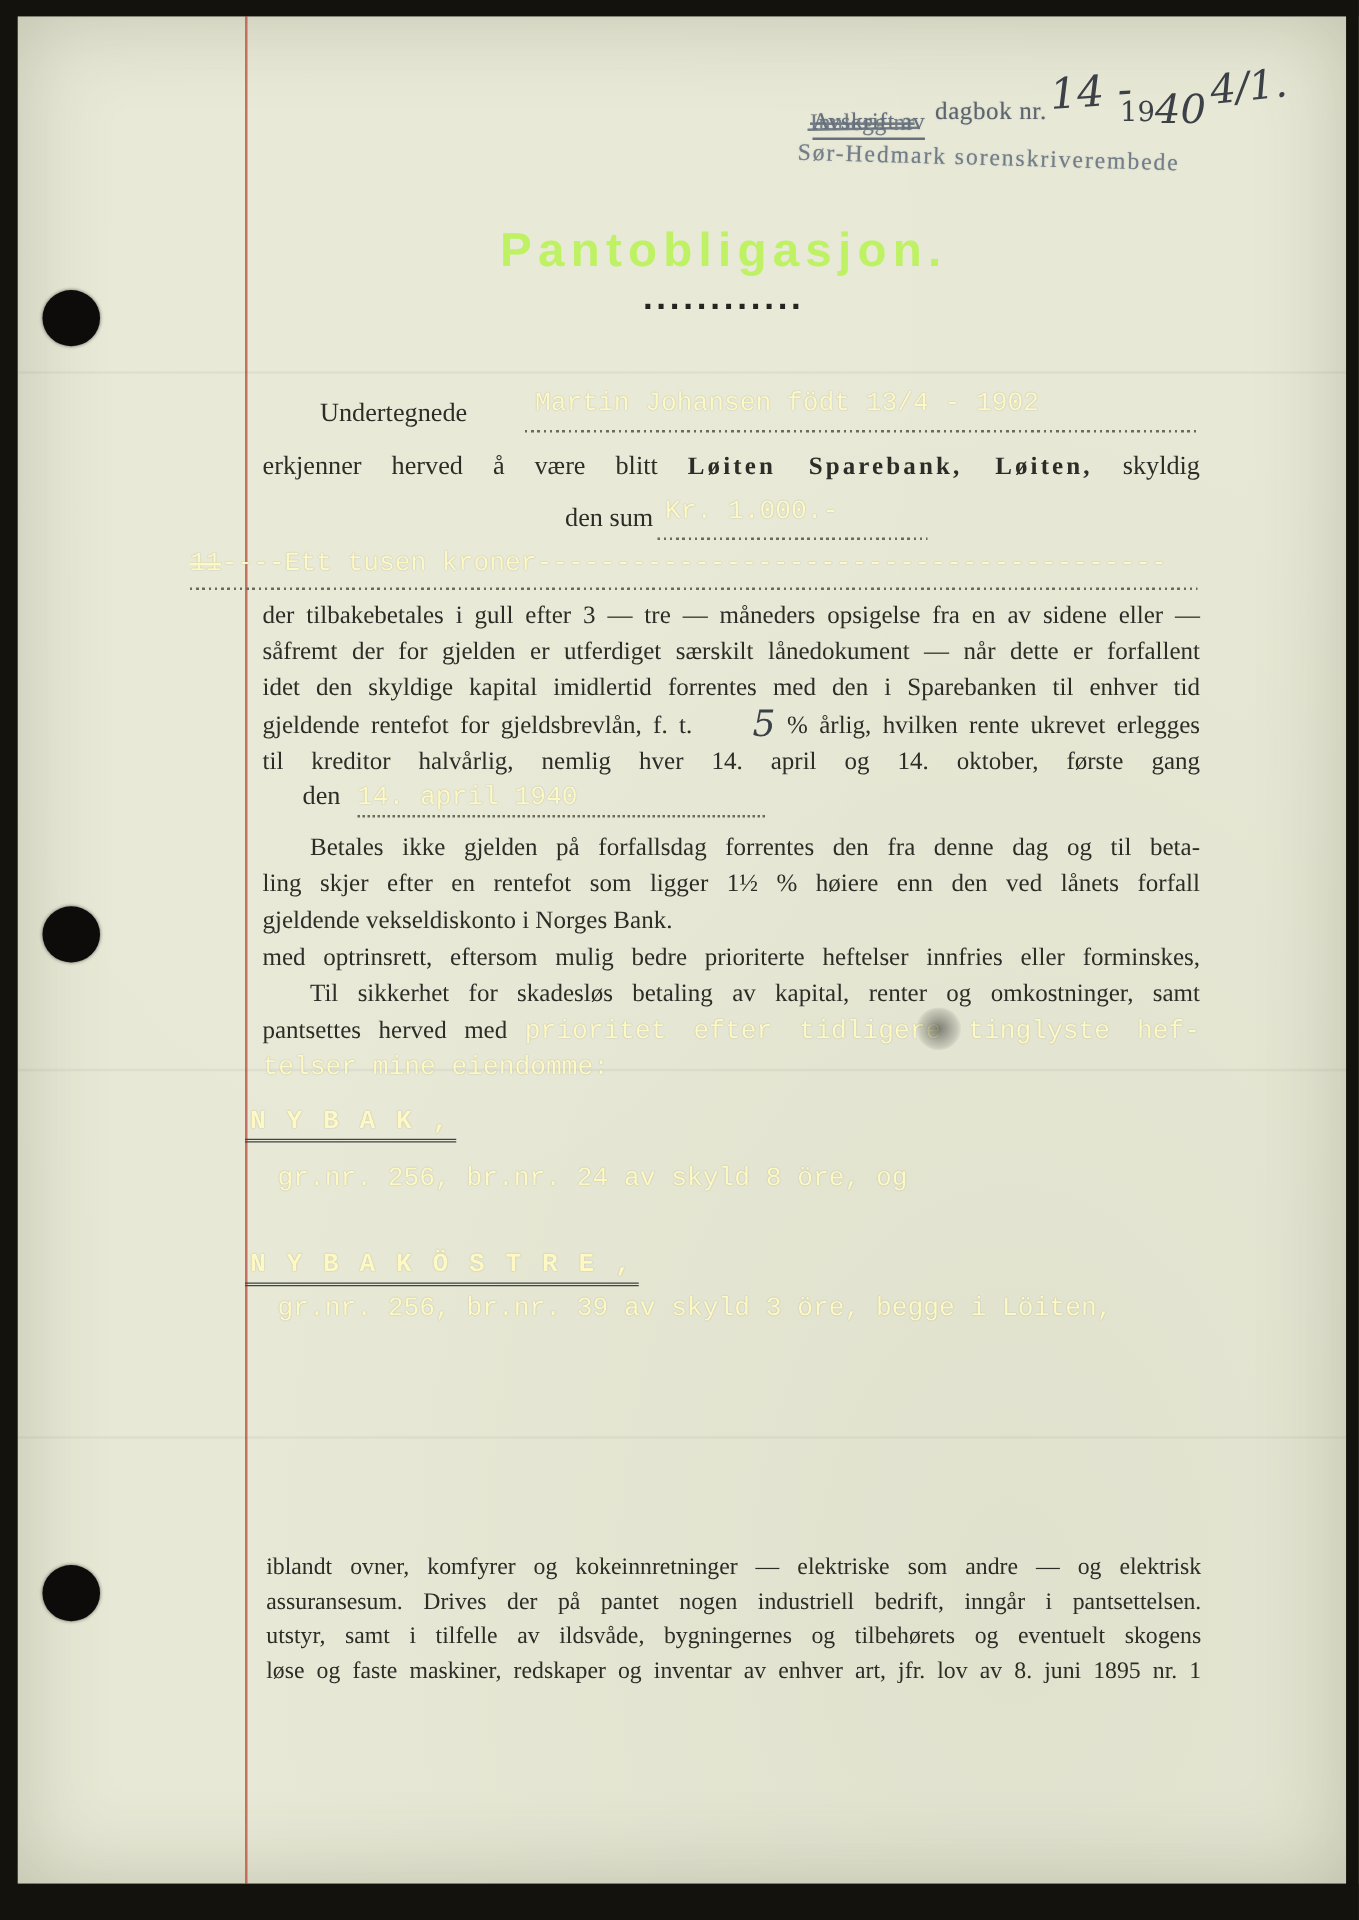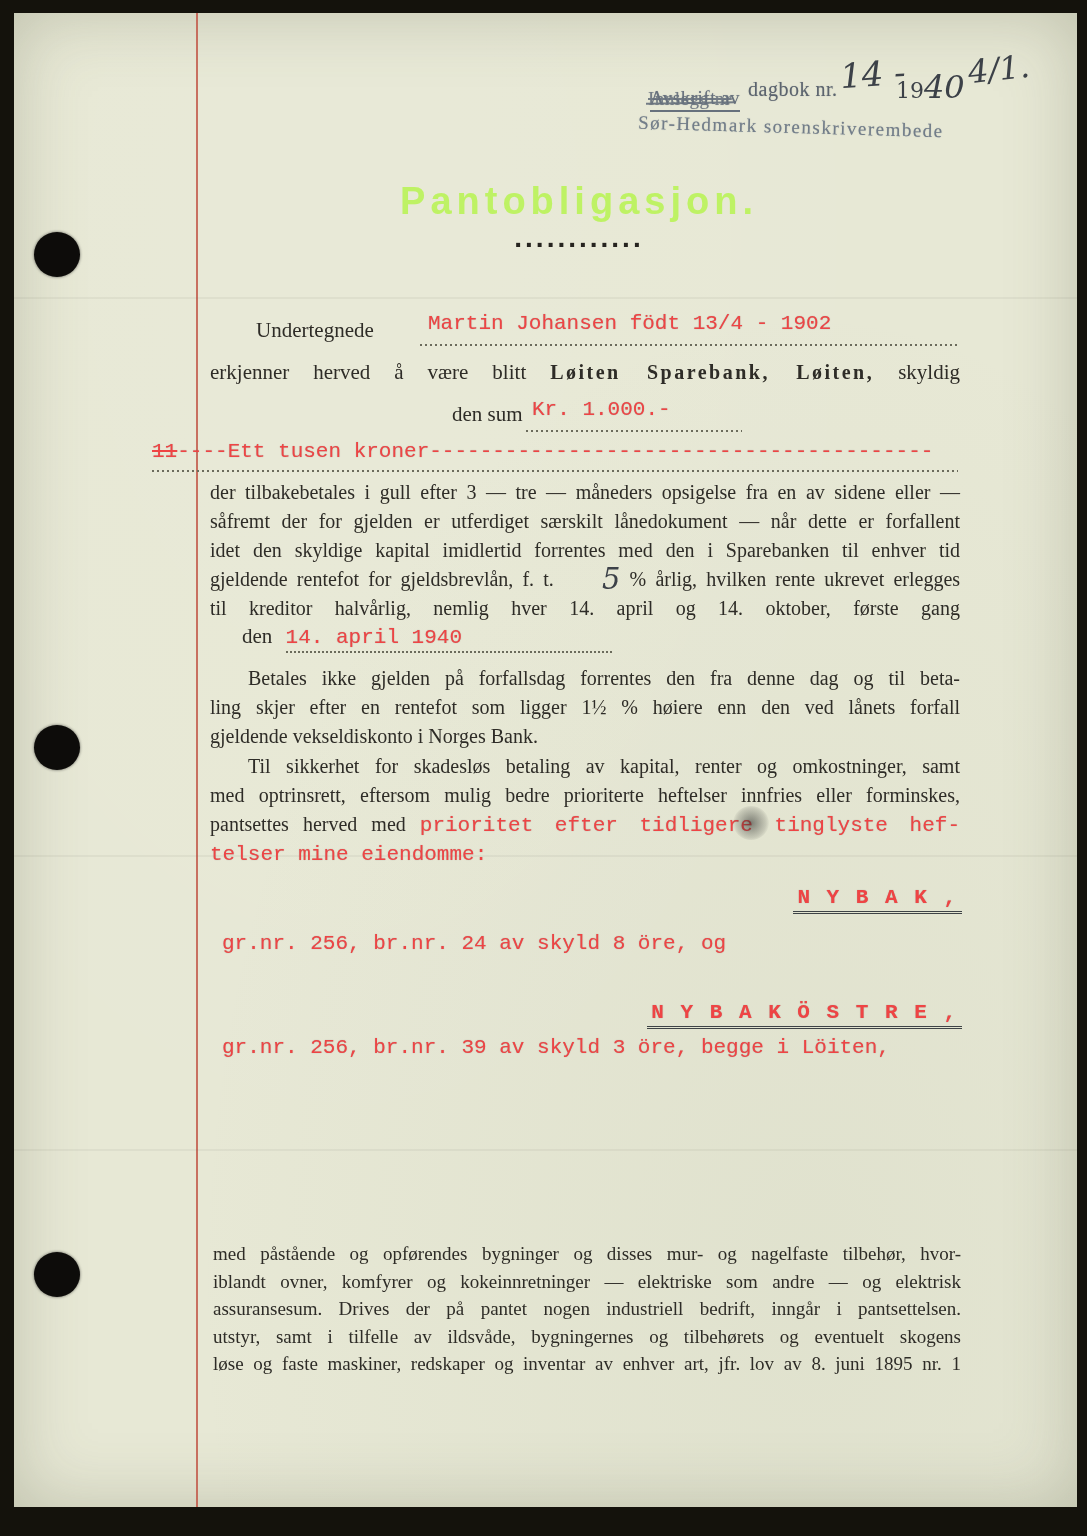--- a/index.html
+++ b/index.html
@@ -45,30 +45,30 @@
     font-size:38px;letter-spacing:5px;color:#bef264;
   }
   .title-dots{
     position:absolute;left:196px;top:222px;width:766px;text-align:center;
     font-size:28px;font-weight:bold;letter-spacing:3px;color:#26241f;
     font-family:"Liberation Sans", sans-serif;
   }
 
   
   .printed{color:#2e2c27;font-family:"Liberation Serif", serif;}
-  .typed{font-family:"Liberation Mono", monospace;color:#ef4444;text-shadow:0 0 1px rgba(66,71,74,.4);}
+  .typed{font-family:"Liberation Mono", monospace;color:#fef9c3;text-shadow:0 0 1px rgba(66,71,74,.4);}
   .abs{position:absolute;}
   .dotline{position:absolute;height:2px;background-image:repeating-linear-gradient(90deg,#6b6b5c 0 2px,transparent 2px 5px);}
   .jline{text-align:justify;text-align-last:justify;}
   .para{position:absolute;left:210px;width:750px;font-size:20px;line-height:29px;color:#2e2c27;}
   .para .indent{text-indent:38px;}
   .spacer{display:inline-block;width:30px;}
   .struck{text-decoration:line-through;text-decoration-thickness:2px;}
   .typed-underline{border-bottom:2px dotted #6b6b5c;padding-bottom:2px;}
-  .prop-heading{position:absolute;left:196px;width:766px;text-align:right;font-size:21px;font-weight:bold;letter-spacing:2px;}
+  .prop-heading{position:absolute;left:196px;width:766px;text-align:left;font-size:21px;font-weight:bold;letter-spacing:2px;}
   .prop-heading span{border-bottom:3px double #3e4346;padding:0 4px 2px 4px;}
   .ink-blot{position:absolute;left:733px;top:806px;width:36px;height:34px;border-radius:50%;
     background:radial-gradient(circle, rgba(40,42,40,.55), rgba(40,42,40,.15) 60%, transparent 75%);}
 </style>
 </head>
 <body>
 
 <div class="paper"></div>
 <div class="red-line"></div>
 <div class="crease" style="top:297px;"></div>
@@ -127,37 +127,36 @@
   <span class="typed typed-underline" style="font-size:21px;padding-right:150px;margin-left:8px;">14. april 1940</span>
 </div>
 
 <div class="para" style="top:664px;">
   <div class="jline indent">Betales ikke gjelden på forfallsdag forrentes den fra denne dag og til beta-</div>
   <div class="jline">ling skjer efter en rentefot som ligger 1½ % høiere enn den ved lånets forfall</div>
   <div>gjeldende vekseldiskonto i Norges Bank.</div>
 </div>
 
 <div class="para" style="top:752px;">
+  <div class="jline">med optrinsrett, eftersom mulig bedre prioriterte heftelser innfries eller forminskes,</div>
   <div class="jline indent">Til sikkerhet for skadesløs betaling av kapital, renter og omkostninger, samt</div>
-  <div class="jline">med optrinsrett, eftersom mulig bedre prioriterte heftelser innfries eller forminskes,</div>
   <div class="jline">
     <span>pantsettes herved med</span>
     <span class="typed" style="font-size:21px;">prioritet efter tidligere tinglyste hef-</span>
   </div>
   <div class="typed" style="font-size:21px;">telser mine eiendomme:</div>
 </div>
 <div class="ink-blot"></div>
 
 <div class="prop-heading typed" style="top:886px;"><span>N Y B A K ,</span></div>
 <div class="abs typed" style="left:222px;top:932px;font-size:21px;">gr.nr. 256, br.nr. 24 av skyld 8 öre, og</div>
 <div class="prop-heading typed" style="top:980px;margin-top:21px;"><span>N Y B A K  Ö S T R E ,</span></div>
 <div class="abs typed" style="left:222px;top:1036px;font-size:21px;">gr.nr. 256, br.nr. 39 av skyld 3 öre, begge i Löiten,</div>
 
 <div class="para" style="left:213px;top:1240px;width:748px;font-size:19px;line-height:27.5px;">
-  <div class="jline">med påstående og opførendes bygninger og disses mur- og nagelfaste tilbehør, hvor-</div>
   <div class="jline">iblandt ovner, komfyrer og kokeinnretninger — elektriske som andre — og elektrisk</div>
   <div class="jline">assuransesum.  Drives der på pantet nogen industriell bedrift, inngår i pantsettelsen.</div>
   <div class="jline">utstyr, samt i tilfelle av ildsvåde, bygningernes og tilbehørets og eventuelt skogens</div>
   <div class="jline">løse og faste maskiner, redskaper og inventar av enhver art, jfr. lov av 8. juni 1895 nr. 1</div>
 </div>
 
 <div class="edge top"></div>
 <div class="edge left"></div>
 <div class="edge right"></div>
 <div class="edge bottom"></div>

